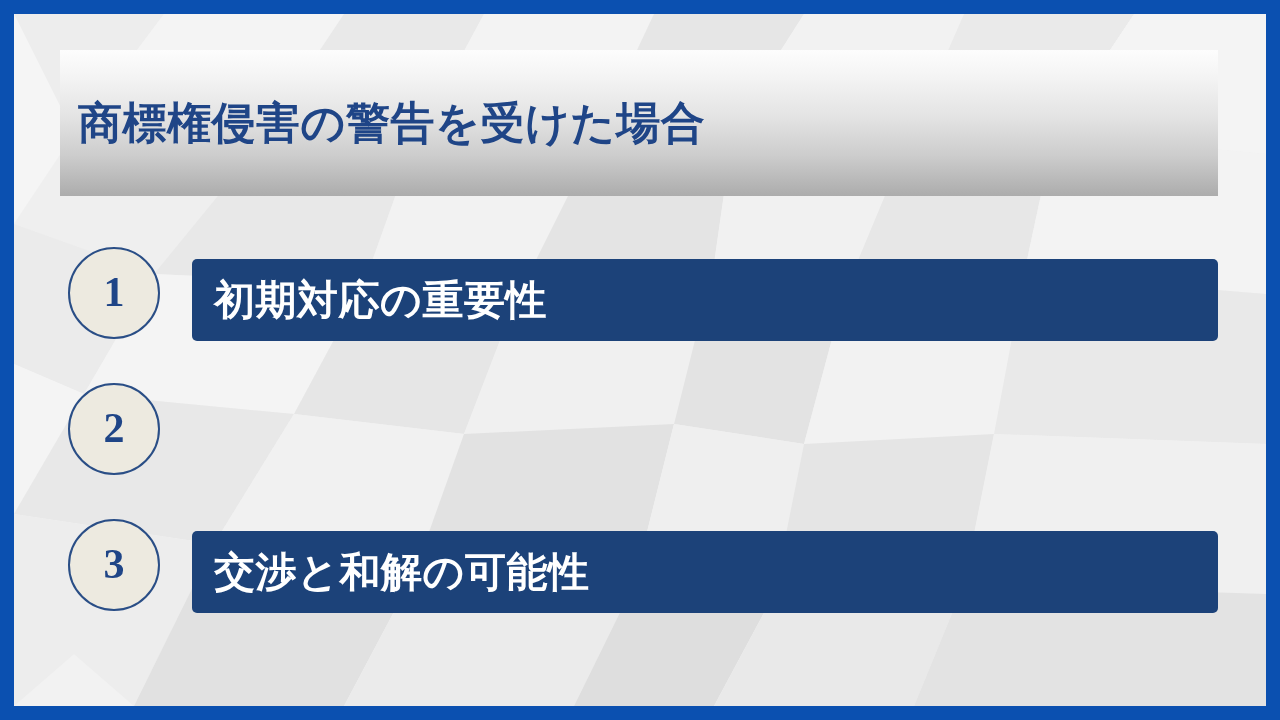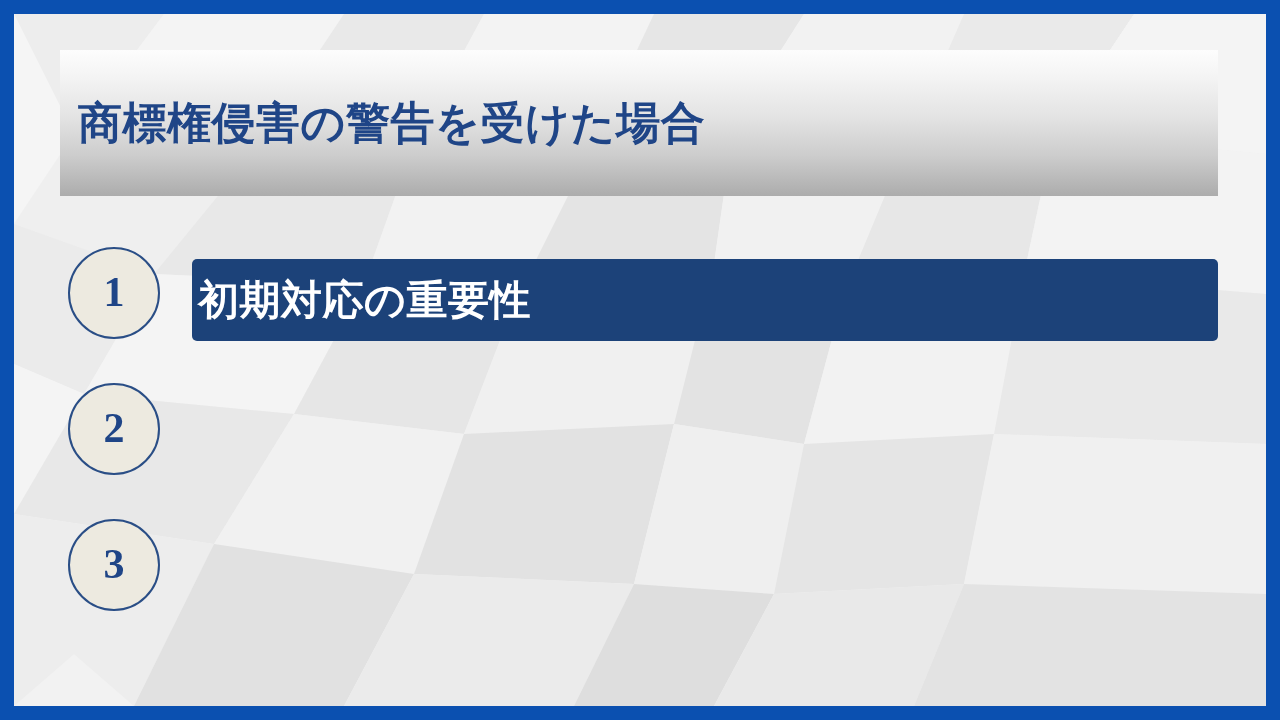--- a/index.html
+++ b/index.html
@@ -111,21 +111,21 @@
     border-radius: 5px;
     box-sizing: border-box;
     display: flex;
     align-items: center;
   }
 
   .bar-label {
     color: #FFFFFF;
     font-size: 41px;
     font-weight: bold;
-    padding-left: 6px;
+    padding-left: 22px;
     letter-spacing: 0.5px;
     white-space: nowrap;
     line-height: 1;
   }
 </style>
 </head>
 <body>
 
 <div id="slide">
 
@@ -190,16 +190,19 @@
     <div class="row" id="row-1">
       <div class="badge">
         <span class="badge-num">2</span>
       </div>
     </div>
 
     <div class="row" id="row-2">
       <div class="badge">
         <span class="badge-num">3</span>
       </div>
+      <div class="bar">
+        <span class="bar-label">交渉と和解の可能性</span>
+      </div>
     </div>
 
   </div>
 </div>
 
 </body></html>

